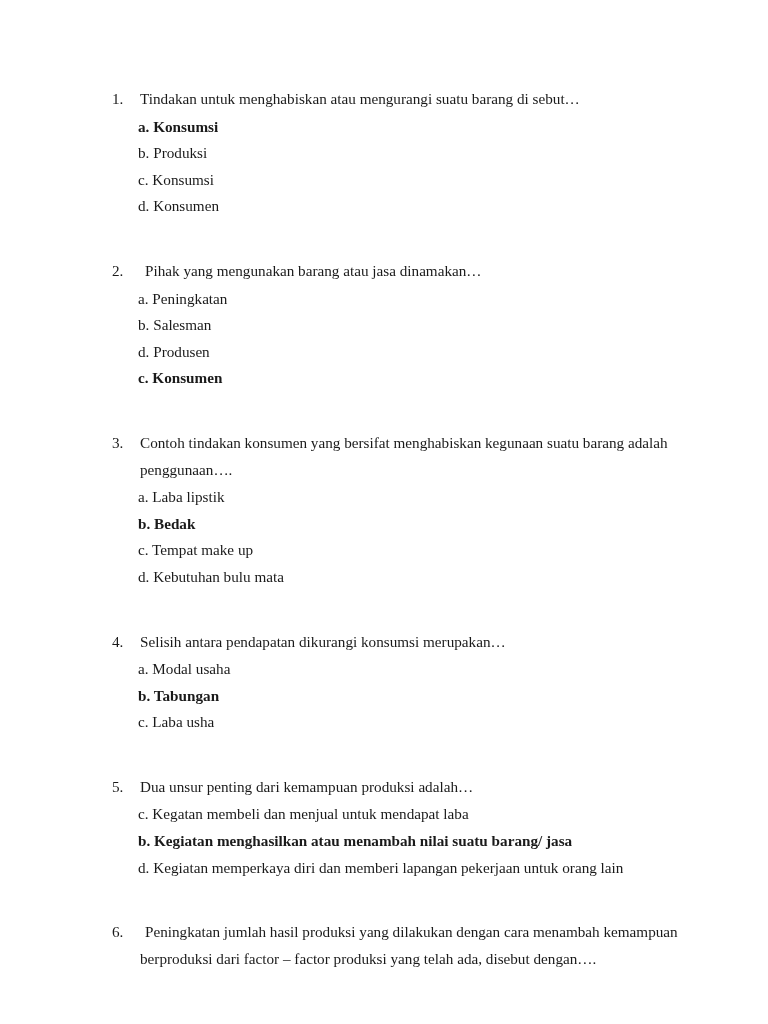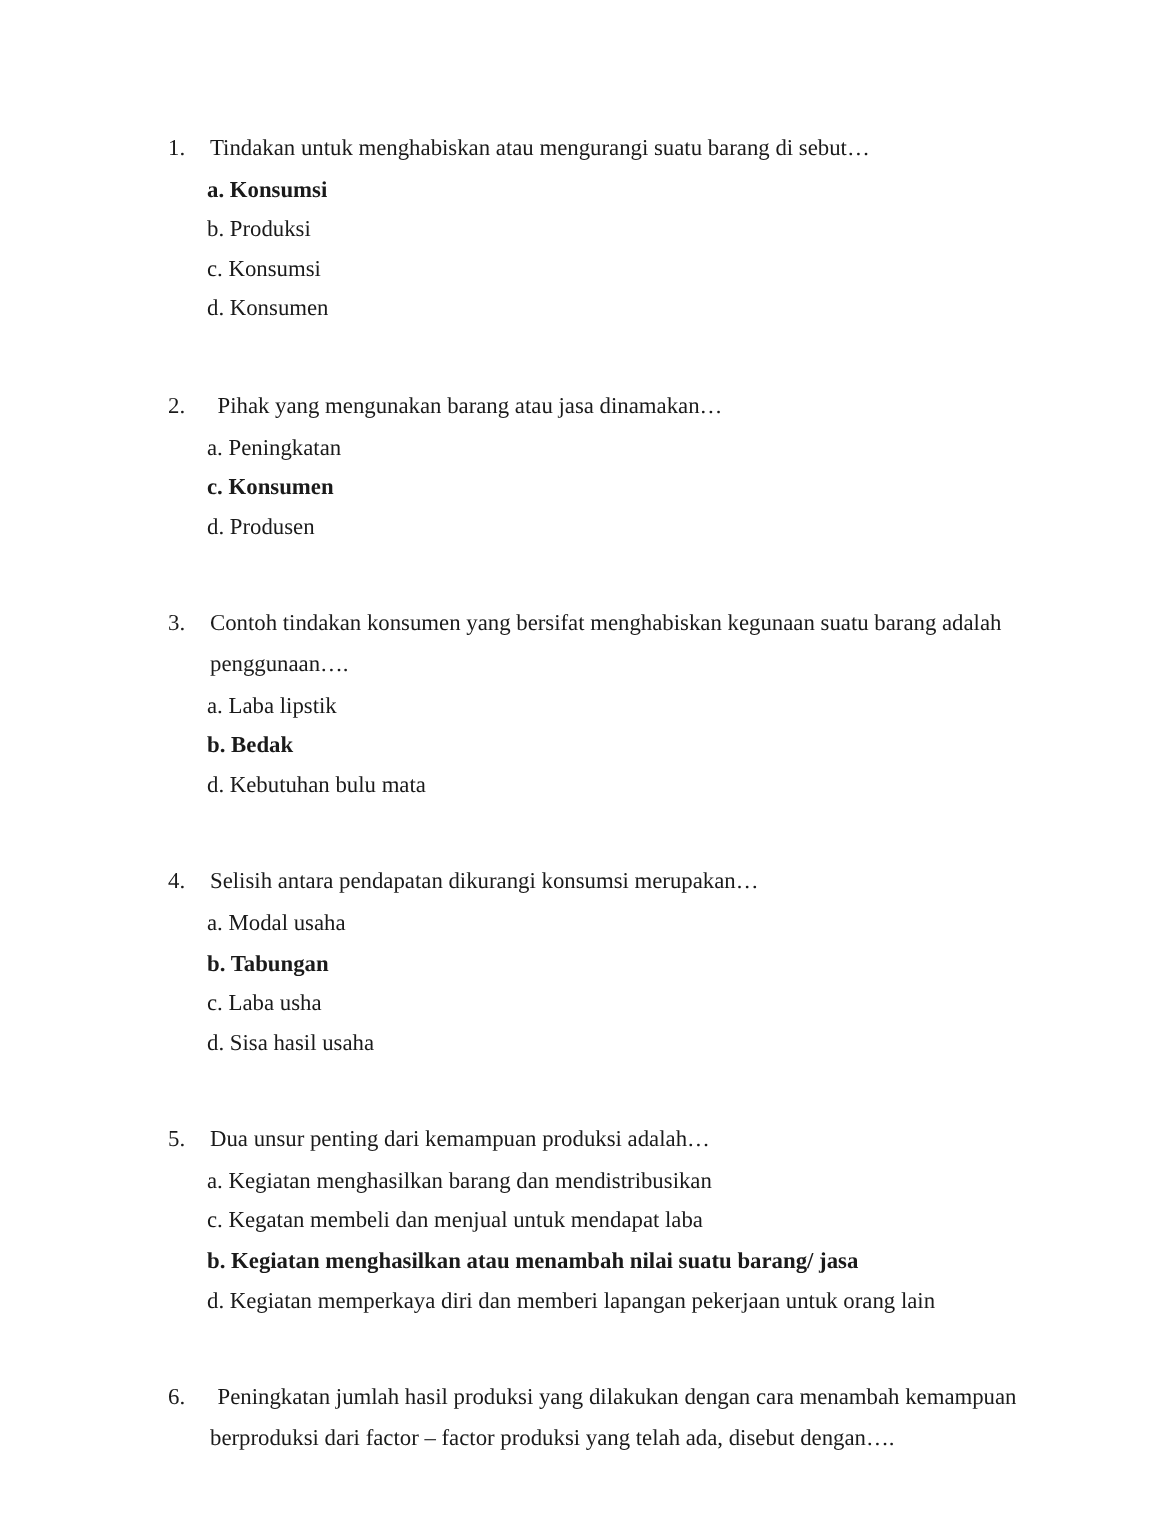--- a/index.html
+++ b/index.html
@@ -92,45 +92,45 @@
           <li class="option correct"><span class="opt-letter">a.</span> <span class="opt-text">Konsumsi</span></li>
           <li class="option"><span class="opt-letter">b.</span> <span class="opt-text">Produksi</span></li>
           <li class="option"><span class="opt-letter">c.</span> <span class="opt-text">Konsumsi</span></li>
           <li class="option"><span class="opt-letter">d.</span> <span class="opt-text">Konsumen</span></li>
         </ul>
       </li>
       <li class="question-item">
         <p class="q-stem"><span class="q-number">2.</span><span class="q-text extra-space">Pihak yang mengunakan barang atau jasa dinamakan…</span></p>
         <ul class="options">
           <li class="option"><span class="opt-letter">a.</span> <span class="opt-text">Peningkatan</span></li>
+          <li class="option"><span class="opt-letter">b.</span> <span class="opt-text">Salesman</span></li>
+          <li class="option"><span class="opt-letter">d.</span> <span class="opt-text">Produsen</span></li>
           <li class="option correct"><span class="opt-letter">c.</span> <span class="opt-text">Konsumen</span></li>
-          <li class="option"><span class="opt-letter">d.</span> <span class="opt-text">Produsen</span></li>
         </ul>
       </li>
       <li class="question-item">
         <p class="q-stem"><span class="q-number">3.</span><span class="q-text">Contoh tindakan konsumen yang bersifat menghabiskan kegunaan suatu barang adalah penggunaan….</span></p>
         <ul class="options">
           <li class="option"><span class="opt-letter">a.</span> <span class="opt-text">Laba lipstik</span></li>
           <li class="option correct"><span class="opt-letter">b.</span> <span class="opt-text">Bedak</span></li>
+          <li class="option"><span class="opt-letter">c.</span> <span class="opt-text">Tempat make up</span></li>
           <li class="option"><span class="opt-letter">d.</span> <span class="opt-text">Kebutuhan bulu mata</span></li>
         </ul>
       </li>
       <li class="question-item">
         <p class="q-stem"><span class="q-number">4.</span><span class="q-text">Selisih antara pendapatan dikurangi konsumsi merupakan…</span></p>
         <ul class="options">
           <li class="option"><span class="opt-letter">a.</span> <span class="opt-text">Modal usaha</span></li>
           <li class="option correct"><span class="opt-letter">b.</span> <span class="opt-text">Tabungan</span></li>
           <li class="option"><span class="opt-letter">c.</span> <span class="opt-text">Laba usha</span></li>
-          <li class="option"><span class="opt-letter">d.</span> <span class="opt-text">Sisa hasil usaha</span></li>
         </ul>
       </li>
       <li class="question-item">
         <p class="q-stem"><span class="q-number">5.</span><span class="q-text">Dua unsur  penting dari kemampuan produksi adalah…</span></p>
         <ul class="options">
-          <li class="option"><span class="opt-letter">a.</span> <span class="opt-text">Kegiatan menghasilkan barang dan mendistribusikan</span></li>
           <li class="option"><span class="opt-letter">c.</span> <span class="opt-text">Kegatan membeli dan menjual untuk mendapat laba</span></li>
           <li class="option correct"><span class="opt-letter">b.</span> <span class="opt-text">Kegiatan menghasilkan atau menambah nilai suatu barang/ jasa</span></li>
           <li class="option"><span class="opt-letter">d.</span> <span class="opt-text">Kegiatan memperkaya diri dan memberi lapangan pekerjaan untuk orang lain</span></li>
         </ul>
       </li>
       <li class="question-item last">
         <p class="q-stem"><span class="q-number">6.</span><span class="q-text extra-space">Peningkatan jumlah hasil produksi yang dilakukan dengan cara menambah kemampuan berproduksi dari factor – factor produksi yang telah ada, disebut dengan….</span></p>
       </li>
     </ol>
 </div>

